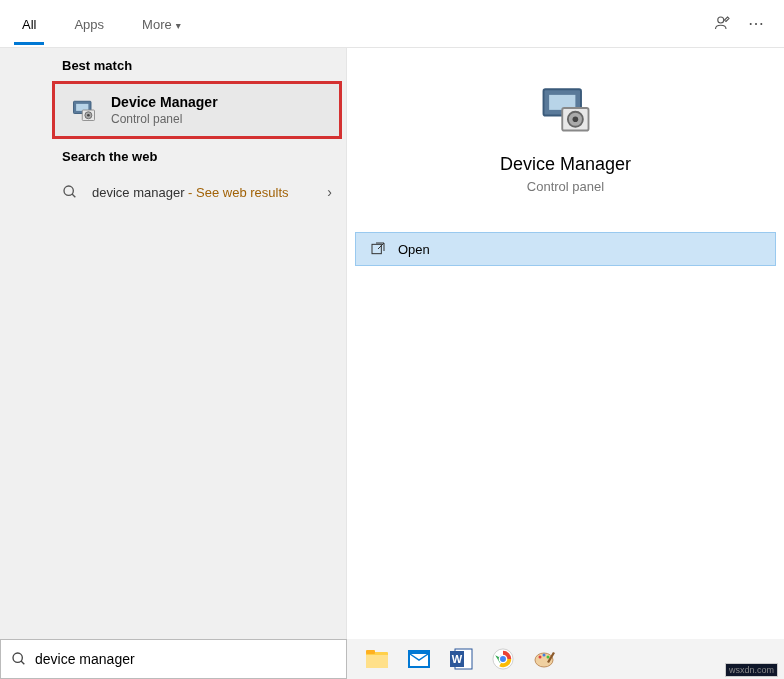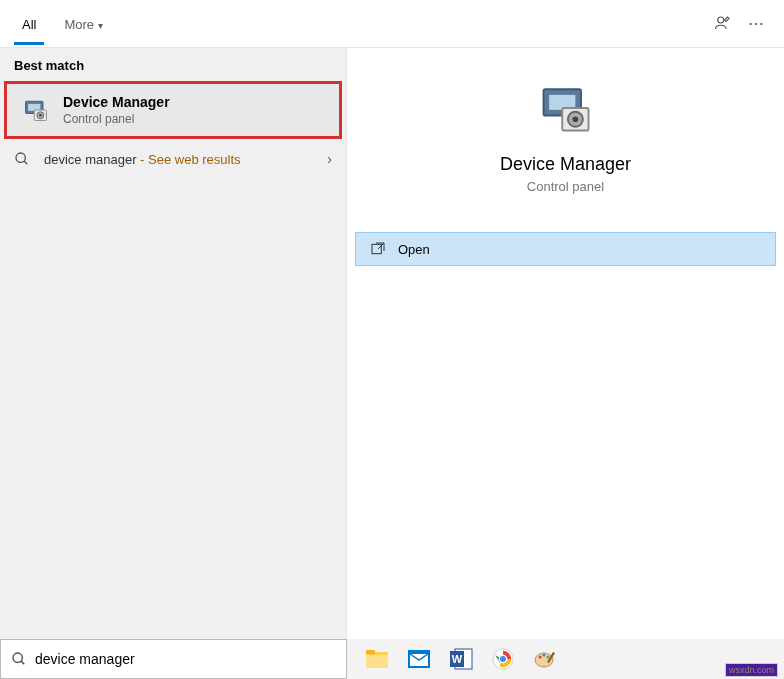--- a/index.html
+++ b/index.html
@@ -1,28 +1,28 @@
 <!DOCTYPE html>
 <html><head>
   <meta charset="utf-8">
   <style>
     * { margin: 0; padding: 0; box-sizing: border-box; }
     body { font-family: 'Segoe UI', Tahoma, sans-serif; font-size: 13px; color: #000; width: 784px; height: 679px; overflow: hidden; background: #fff; position: relative; }
     
     .top-bar { display: flex; align-items: center; height: 48px; border-bottom: 1px solid #e5e5e5; padding: 0 8px; }
-    .tabs { display: flex; gap: 0; flex: 1; }
+    .tabs { display: flex; gap: 10px; flex: 1; }
     .tab { padding: 14px 14px 12px; color: #616161; cursor: pointer; position: relative; }
     .tab.active { color: #000; }
     .tab.active::after { content: ''; position: absolute; left: 6px; right: 6px; bottom: -1px; height: 3px; background: #0078d4; }
     .tab .chev { margin-left: 4px; font-size: 10px; }
     .top-icons { display: flex; gap: 16px; padding-right: 12px; color: #555; }
     .top-icons span { cursor: pointer; font-size: 16px; }
     
     .main { display: flex; height: calc(100% - 48px - 40px); }
-    .left-col { width: 347px; background: #f0f0f0; border-right: 1px solid #e5e5e5; }
+    .left-col { width: 347px; background: #f0f0f0; border-right: 1px solid #e5e5e5; padding-left: 48px; }
     .right-col { flex: 1; background: #fff; position: relative; }
     
     .section-header { font-weight: 600; font-size: 13px; padding: 10px 14px 8px; }
     
     .best-match-item { display: flex; align-items: center; padding: 10px 14px; border: 3px solid #d43131; margin: 0 4px; background: #e8e8e8; }
     .bm-icon { width: 30px; height: 30px; margin-right: 12px; display: flex; align-items: center; justify-content: center; }
     .bm-text { flex: 1; }
     .bm-title { font-weight: 600; font-size: 14px; }
     .bm-sub { color: #666; font-size: 12px; margin-top: 2px; }
     
@@ -38,30 +38,31 @@
     .preview-sub { color: #777; font-size: 13px; }
     
     .open-btn { display: flex; align-items: flex-end; background: #cce4f7; border: 1px solid #99c9ef; padding: 8px 14px; margin: 18px 8px 0; color: #000; }
     .open-btn .oicon { margin-right: 12px; color: #333; }
     
     .bottom { position: absolute; bottom: 0; left: 0; right: 0; height: 40px; display: flex; }
     .search-box { width: 347px; border: 1px solid #bbb; display: flex; align-items: center; padding: 0 10px; background: #fff; }
     .search-box input { border: none; outline: none; flex: 1; font-size: 14px; margin-left: 8px; font-family: inherit; }
     .taskbar { flex: 1; background: #f3f3f3; display: flex; align-items: center; padding-left: 12px; gap: 6px; position: relative; }
     .tb-icon { width: 36px; height: 32px; display: flex; align-items: center; justify-content: center; font-size: 18px; cursor: pointer; }
-    .watermark { position: absolute; right: 6px; bottom: 2px; font-size: 9px; color: #888; background: #4c1d95; padding: 1px 3px; border: 1px solid #ccc; }
+    .watermark { position: absolute; right: 6px; bottom: 2px; font-size: 9px; color: #888; background: #0f172a; padding: 1px 3px; border: 1px solid #ccc; }
     
     svg { display: block; }
   </style>
 </head>
 <body>
 
 <div class="top-bar">
   <div class="tabs">
     <div class="tab active">All</div>
+    <div class="tab">Apps</div>
     <div class="tab"><span>More</span><span class="chev">▾</span></div>
   </div>
   <div class="top-icons">
     <span>
       <svg width="18" height="18" viewBox="0 0 24 24" fill="none" stroke="currentColor" stroke-width="1.5">
           <circle cx="9" cy="8" r="4"></circle>
           <path d="M2 20c0-3 3-5 7-5s7 2 7 5"></path>
           <path d="M18 4l2 2-4 4-2-2z"></path>
         </svg>
     </span>
@@ -82,20 +83,21 @@
             <circle cx="21" cy="22" r="4" fill="#aaa" stroke="#666"></circle>
             <circle cx="21" cy="22" r="1.5" fill="#444"></circle>
           </svg>
       </div>
       <div class="bm-text">
         <div class="bm-title">Device Manager</div>
         <div class="bm-sub">Control panel</div>
       </div>
     </div>
 
+    <div class="section-header">Search the web</div>
 
     <div class="web-item">
       <div class="web-icon">
         <svg width="16" height="16" viewBox="0 0 24 24" fill="none" stroke="currentColor" stroke-width="2">
             <circle cx="10" cy="10" r="7"></circle>
             <line x1="20" y1="20" x2="15" y2="15"></line>
           </svg>
       </div>
       <div class="web-text">
         <span>device manager</span><span class="web-suffix"> - See web results</span>

